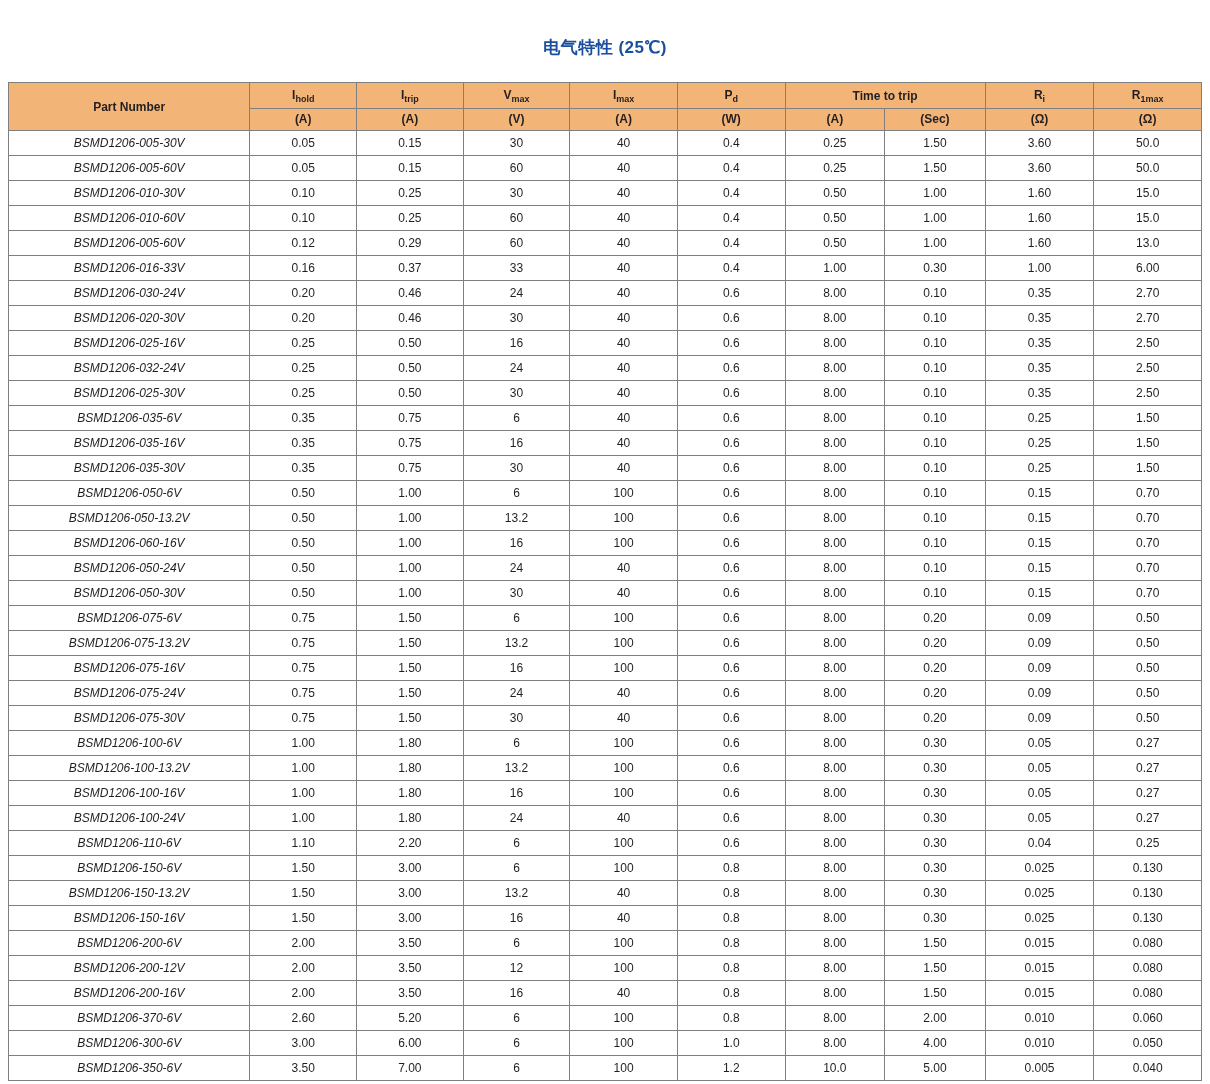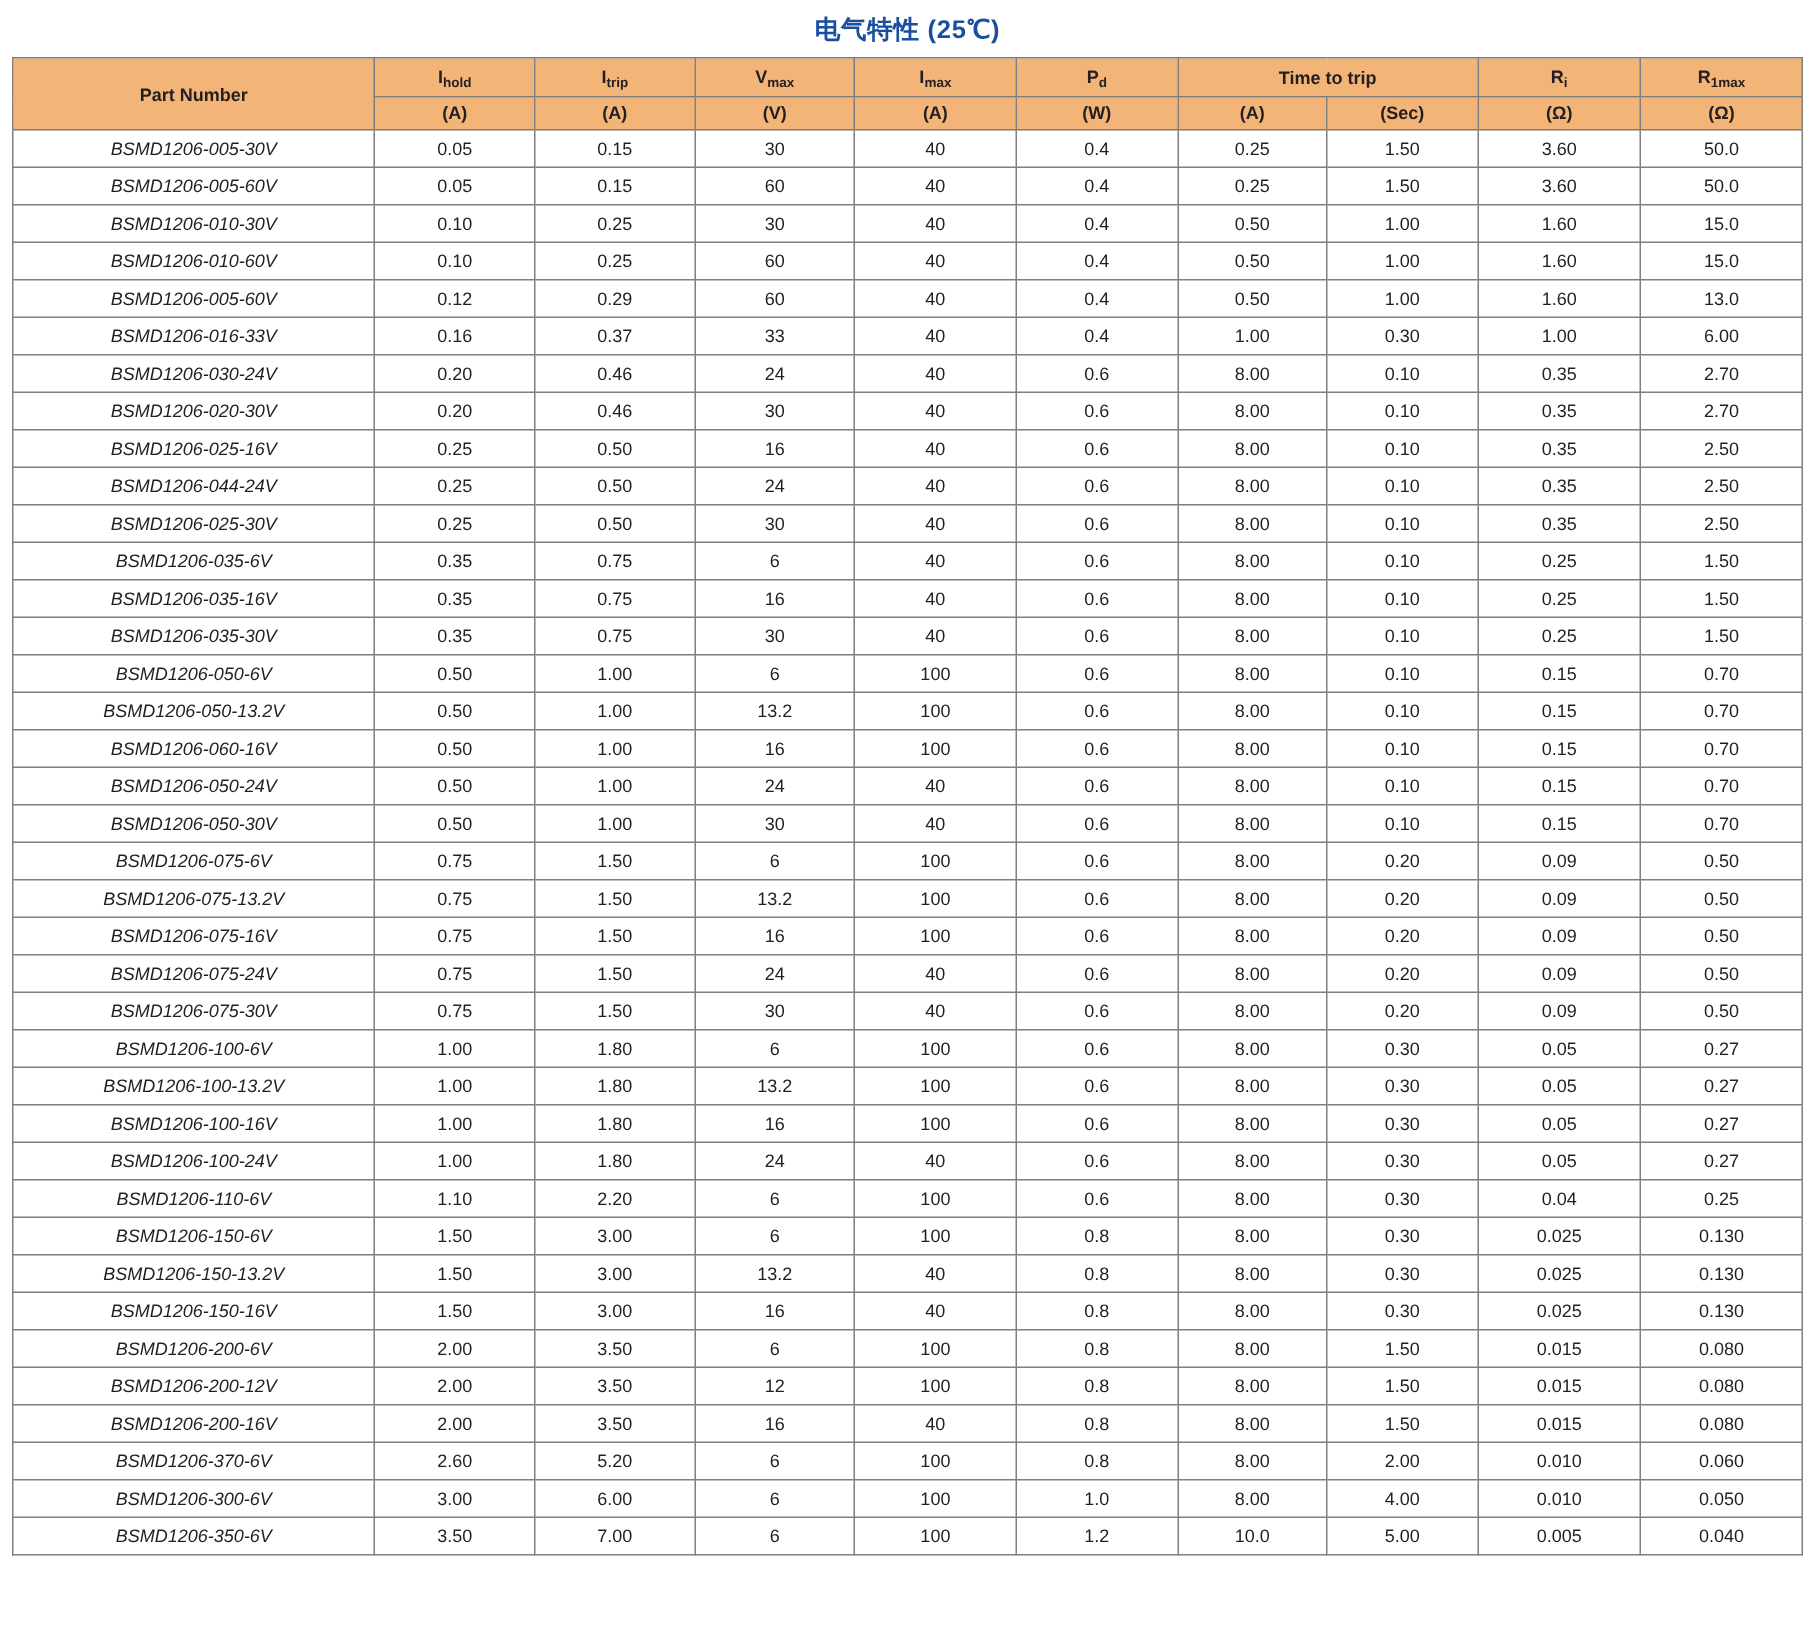--- a/index.html
+++ b/index.html
@@ -18,25 +18,26 @@
     box-sizing: border-box;
     padding: 0;
   }
   .title {
     text-align: center;
     font-size: 17px;
     font-weight: bold;
     color: #1a4fa0;
     padding: 8px 0 7px 0;
     letter-spacing: 0.5px;
+    margin-top: 28px;
   }
   table.spec {
     border-collapse: collapse;
     width: 1194px;
-    margin: 0 8px 0 8px;
+    margin: 16px 8px 0 8px;
     table-layout: fixed;
   }
   table.spec th, table.spec td {
     border: 1px solid #7f7f7f;
     text-align: center;
     vertical-align: middle;
     font-size: 12px;
     padding: 0;
     height: 24px;
     line-height: 24px;
@@ -228,21 +229,21 @@
           <td>0.50</td>
           <td>16</td>
           <td>40</td>
           <td>0.6</td>
           <td>8.00</td>
           <td>0.10</td>
           <td>0.35</td>
           <td>2.50</td>
         </tr>
         <tr>
-          <td class="partnum">BSMD1206-044-24V</td>
+          <td class="partnum">BSMD1206-032-24V</td>
           <td>0.25</td>
           <td>0.50</td>
           <td>24</td>
           <td>40</td>
           <td>0.6</td>
           <td>8.00</td>
           <td>0.10</td>
           <td>0.35</td>
           <td>2.50</td>
         </tr>

